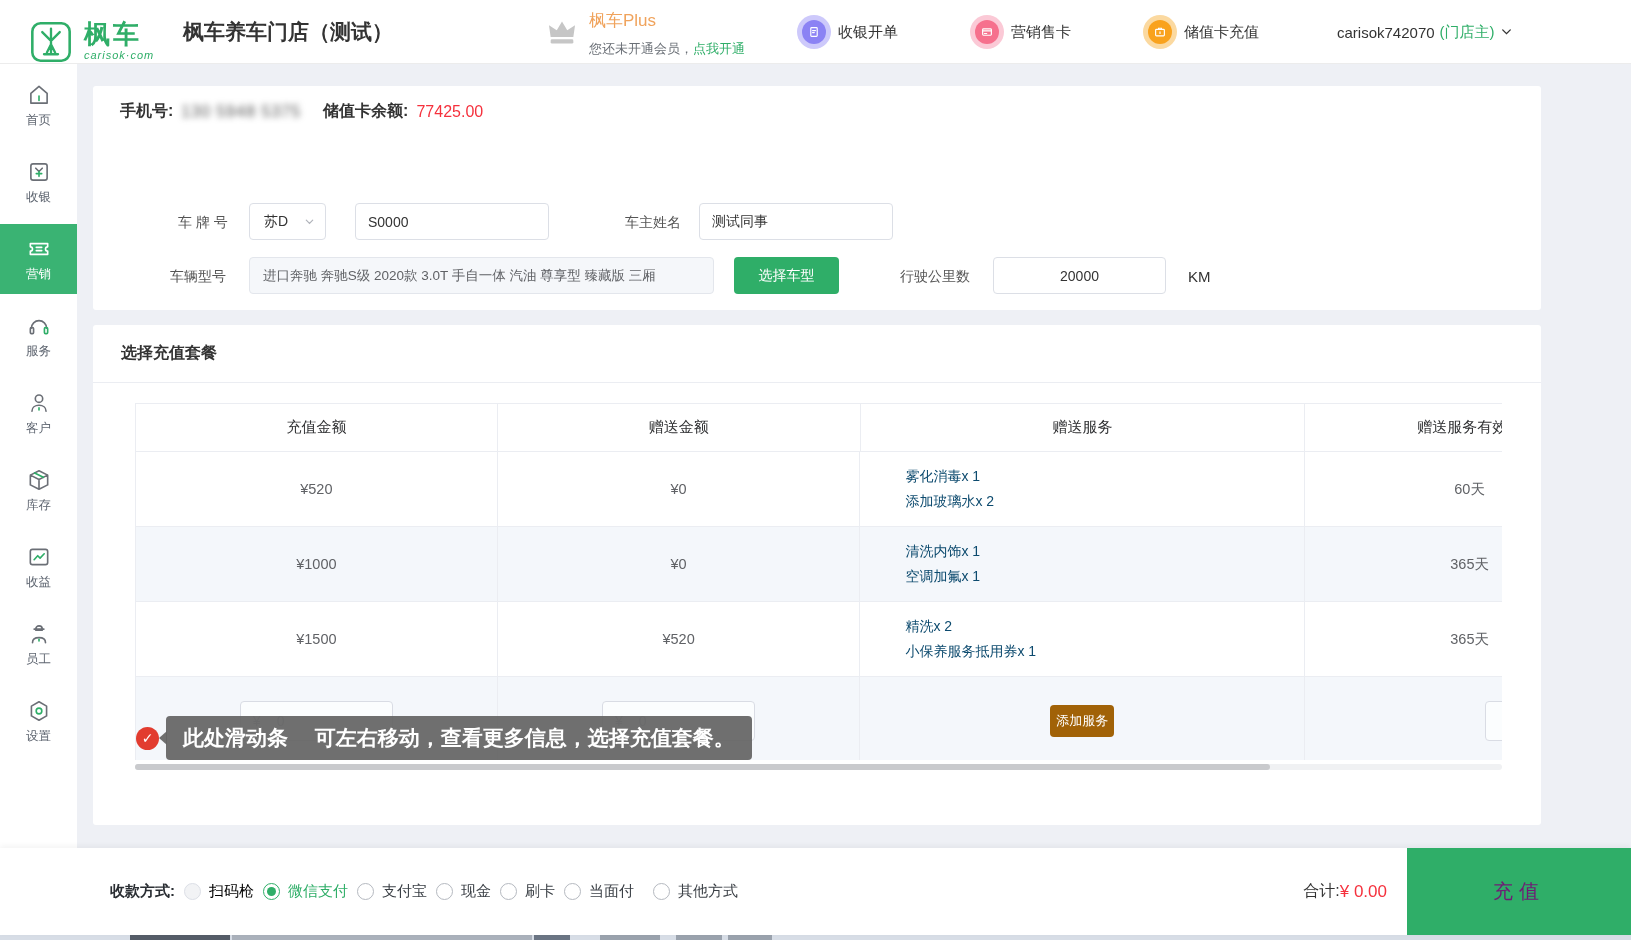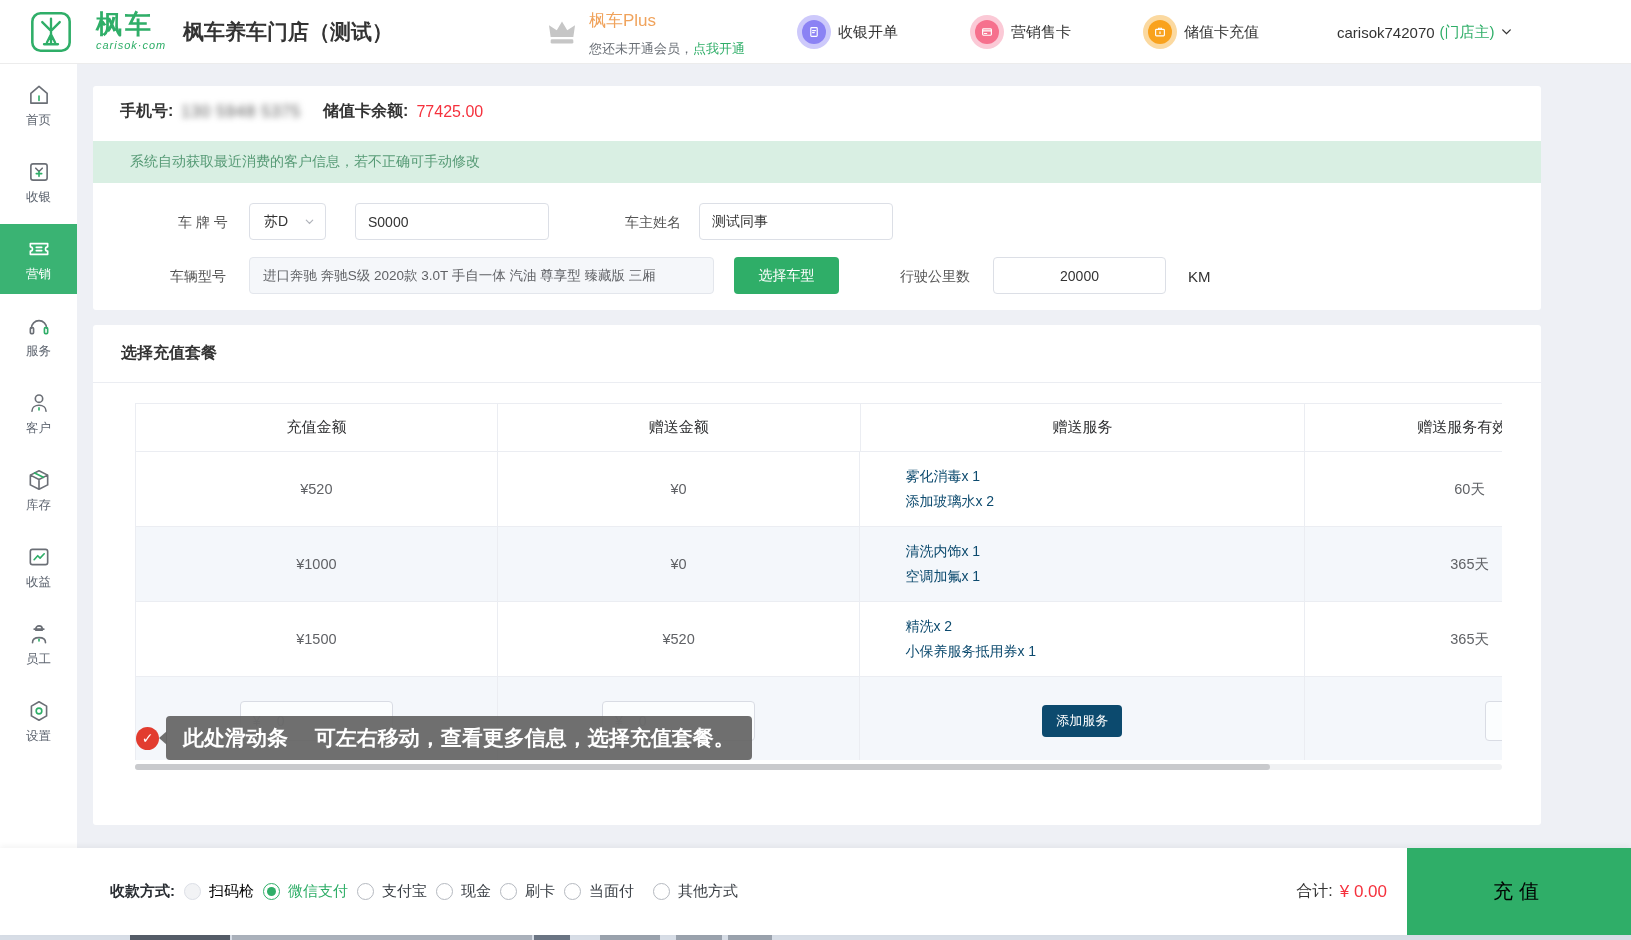--- a/index.html
+++ b/index.html
@@ -2,21 +2,21 @@
 <html><head>
 <meta charset="utf-8">
 <style>
   *{margin:0;padding:0;box-sizing:border-box;}
   html,body{background:#eef0f5;}
   body{font-family:"Liberation Sans","DejaVu Sans",sans-serif;}
   .stage{position:relative;width:1631px;height:940px;overflow:hidden;background:#eef0f5;}
 
   
   .topbar{position:absolute;left:0;top:0;width:1631px;height:64px;background:#fff;border-bottom:1px solid #ececec;z-index:10;}
-  .logo{position:absolute;left:30px;top:11px;display:flex;align-items:flex-start;gap:24px;}
+  .logo{position:absolute;left:30px;top:21px;display:flex;align-items:flex-start;gap:12px;}
   .logo svg{display:block;}
   .brand-col{display:flex;flex-direction:column;line-height:1;}
   .brand-name{color:#2fae68;font-size:26px;font-weight:bold;letter-spacing:3px;}
   .brand-domain{color:#2fae68;font-size:11px;font-style:italic;margin-top:3px;letter-spacing:1px;}
   .store-title{position:absolute;left:183px;top:0;height:64px;display:flex;align-items:center;font-size:21px;font-weight:600;color:#333;}
   .plus{position:absolute;left:545px;top:9px;display:flex;gap:10px;align-items:center;}
   .plus-text{display:flex;flex-direction:column;gap:8px;}
   .plus-title{color:#f0a35c;font-size:17px;}
   .plus-sub{color:#6a6f76;font-size:13px;}
   .plus-sub .lnk{color:#2fae68;cursor:pointer;}
@@ -63,21 +63,21 @@
   .tcell{border-right:1px solid #ebedf2;display:flex;align-items:center;justify-content:center;font-size:14.5px;color:#606266;}
   .c1{width:362px;} .c2{width:363px;} .c3{width:445px;} .c4{width:330px;}
   .thead .tcell{height:47px;font-size:15px;color:#303133;font-weight:500;}
   .tbody-row .tcell{height:74px;}
   .svc-cell{flex-direction:column;justify-content:center;align-items:stretch;gap:6px;padding:0 62px 0 45px;}
   .svc-line{display:flex;font-size:14px;color:#0c4a6e;line-height:19px;}
   .custom .tcell{height:87px;}
   .mini-ipt{width:153px;height:40px;border:1px solid #d9dce4;border-radius:4px;background:#fbfdfe;display:flex;align-items:center;padding:0 12px;gap:16px;color:#b4b8bf;font-size:14px;}
   .mini-ipt input{border:none;outline:none;background:transparent;width:90px;font-size:14px;color:#333;font-family:inherit;}
   .mini-ipt input::placeholder{color:#b4b8bf;}
-  .add-svc{width:80px;height:32px;border:none;border-radius:4px;background:#0c4a6e;color:#fff;font-size:13px;cursor:pointer;font-family:inherit;}
+  .add-svc{width:64px;height:32px;border:none;border-radius:4px;background:#a16207;color:#fff;font-size:13px;cursor:pointer;font-family:inherit;}
   .val-ipt{width:150px;height:40px;border:1px solid #d9dce4;border-radius:4px;background:#fbfdfe;text-align:left;padding:0 0 0 32px;font-size:14px;color:#333;outline:none;font-family:inherit;margin-left:180px;}
   .val-ipt::placeholder{color:#b4b8bf;}
   .hscroll{position:absolute;left:42px;top:439px;width:1367px;height:6px;border-radius:3px;background:#f0f1f3;}
   .hscroll-thumb{position:absolute;left:0;top:0;height:6px;width:1135px;border-radius:3px;background:#c9cacd;cursor:pointer;}
 
   
   .guide{position:absolute;left:136px;top:716px;display:flex;align-items:center;gap:7px;z-index:40;}
   .guide-badge{width:23px;height:23px;border-radius:50%;background:#e23c2f;color:#fff;font-size:14px;font-weight:bold;display:flex;align-items:center;justify-content:center;}
   .guide-box{position:relative;background:rgba(100,100,100,0.93);color:#fff;font-size:21px;font-weight:bold;padding:8px 17px;border-radius:4px;white-space:nowrap;}
   .guide-box::before{content:"";position:absolute;left:-7px;top:50%;margin-top:-7px;border:7px solid transparent;border-left:none;border-right:8px solid rgba(100,100,100,0.93);}
@@ -86,24 +86,24 @@
   .bottombar{position:absolute;left:0;top:848px;width:1631px;height:87px;background:#fff;box-shadow:0 -2px 6px rgba(0,0,0,0.05);z-index:20;}
   .pay{position:absolute;left:110px;top:8px;height:70px;display:flex;align-items:center;gap:9px;}
   .pay-label{font-size:15px;font-weight:600;color:#2a2e33;}
   .method{display:flex;align-items:center;gap:8px;cursor:pointer;font-size:15px;color:#3a3f45;}
   .radio{width:17px;height:17px;border-radius:50%;border:1px solid #b5b9c0;background:#fff;display:flex;align-items:center;justify-content:center;}
   .method.disabled{color:#000000;cursor:default;}
   .method.disabled .radio{background:#f2f3f5;border-color:#dcdfe6;}
   .method.checked{color:#2fae68;}
   .method.checked .radio{border-color:#2fae68;}
   .method.checked .radio::after{content:"";width:9px;height:9px;border-radius:50%;background:#2fae68;}
-  .total{position:absolute;right:244px;top:0;height:87px;display:flex;align-items:center;gap:7px;}
+  .total{position:absolute;right:244px;top:0;height:87px;display:flex;align-items:center;}
   .total-label{font-size:16px;color:#333;}
   .total-value{font-size:17px;color:#f5313d;}
-  .submit{position:absolute;right:0;top:0;width:224px;height:87px;border:none;background:#2fae68;color:#000000;font-size:20px;letter-spacing:6px;cursor:pointer;font-family:inherit;}
+  .submit{position:absolute;right:0;top:0;width:224px;height:87px;border:none;background:#2fae68;color:#701a75;font-size:20px;letter-spacing:6px;cursor:pointer;font-family:inherit;}
 
   
   .taskbar{position:absolute;left:0;top:935px;width:1631px;height:5px;background:#d7dde6;}
   .tb-seg{position:absolute;top:0;height:5px;}
 </style>
 </head>
 <body>
 
 <div class="stage">
 
@@ -246,21 +246,20 @@
 
   <div class="main-bg"></div>
 
   <section class="card card-customer">
     <div class="phone-row">
       <span class="phone-label">手机号:</span>
       <span class="phone-value">130 5948 5375</span>
       <span class="balance-label">储值卡余额:</span>
       <span class="balance-value">77425.00</span>
     </div>
-    <div class="notice">系统自动获取最近消费的客户信息，若不正确可手动修改</div>
 
     <span class="f-label" style="left:85px;top:128px">车 牌 号</span>
     <div class="select" style="left:156px;top:117px;width:77px">
       <span>苏D</span>
       <svg width="11" height="11" viewBox="0 0 24 24" fill="none" stroke="#b0b3ba" stroke-width="2.6" stroke-linecap="round">
           <path d="M5 9 L12 16 L19 9"></path>
         </svg>
     </div>
     <input class="ipt" style="left: 262px; top: 117px; width: 194px;" value="S0000">
     <span class="f-label" style="left:532px;top:128px">车主姓名</span>

